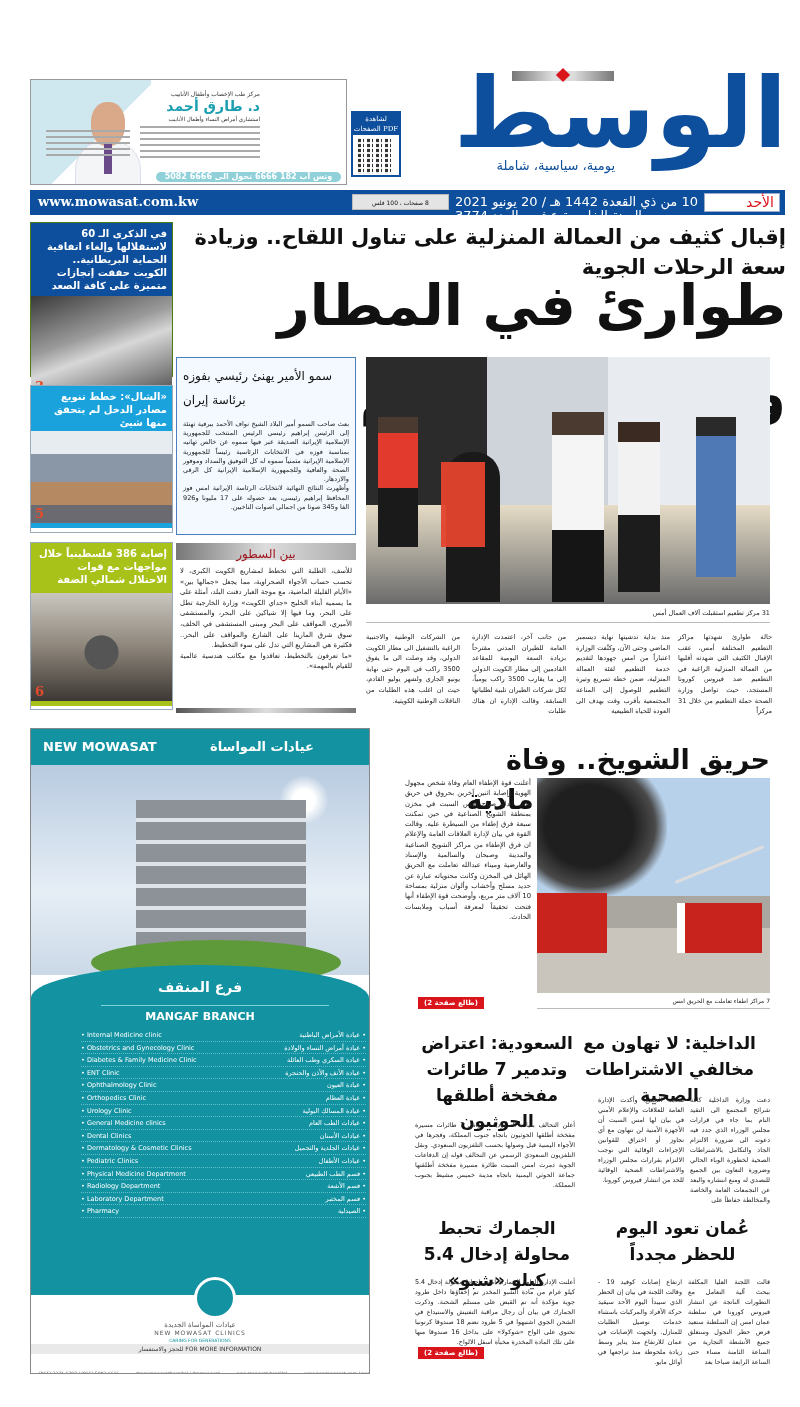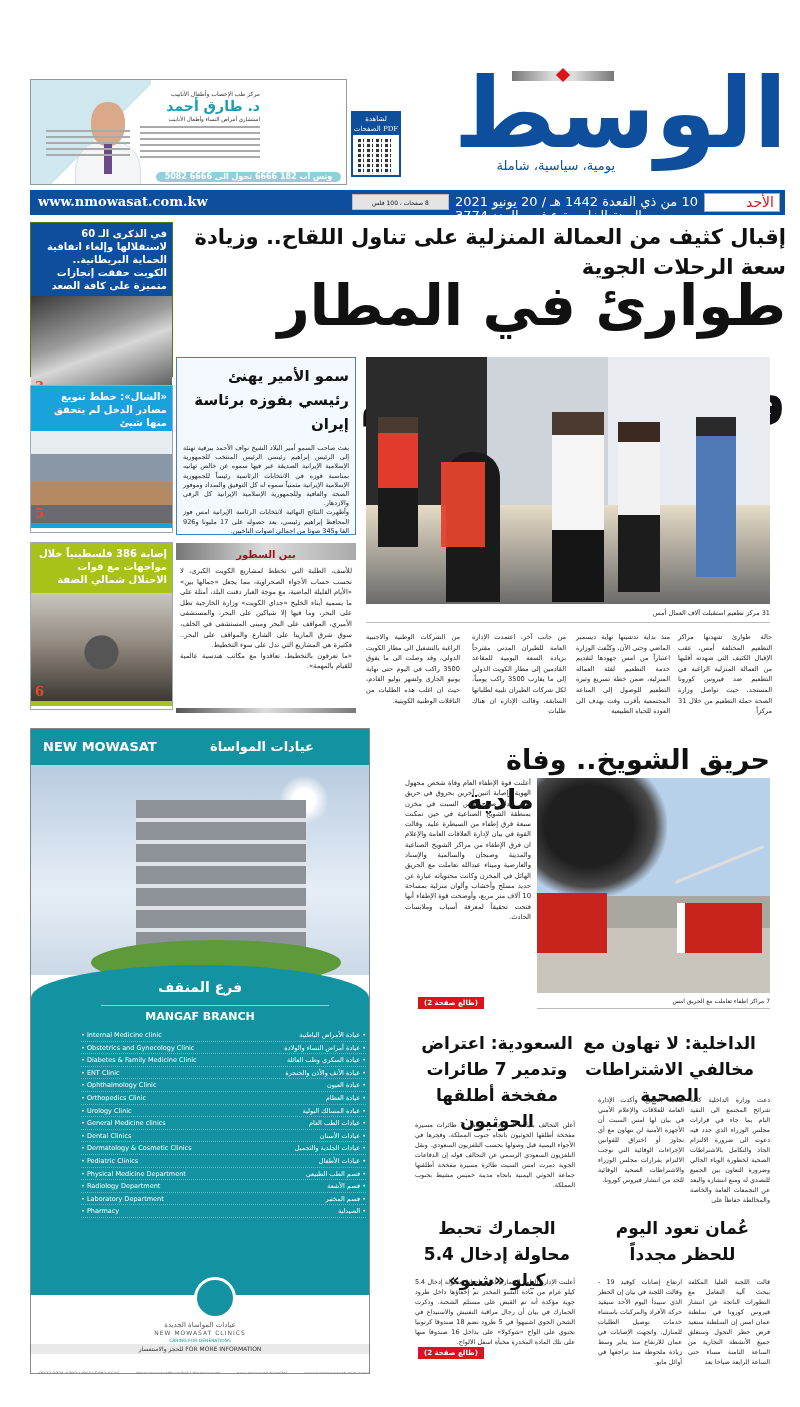--- a/index.html
+++ b/index.html
@@ -51,25 +51,25 @@
 #t2{top:385px;height:148px;border:1px solid #9ab}
 #t2 .cap{background:#1aa2dd;height:45px}
 #t2 .pic{height:92px;background:linear-gradient(180deg,#e7ecf1 0 25%,#8a97a6 25% 55%,#b58a62 55% 80%,#6b6a70 80%)}
 #t2 .bot{background:#1aa2dd}
 #t3{top:542px;height:168px;border:1px solid #9ab}
 #t3 .cap{background:#a9c21a;height:50px}
 #t3 .pic{height:108px;background:radial-gradient(circle at 50% 55%,#555 0 18%,transparent 19%),linear-gradient(180deg,#c9c6bf,#8d857a 50%,#3d3834)}
 #t3 .bot{background:#a9c21a}
 
 #emir-box{left:176px;top:357px;width:180px;height:178px;border:1px solid #4a7fbd;background:#f3f9ff;padding:6px}
-#emir-title{font-size:15px;font-weight:bold;line-height:24px;text-align:right;direction:rtl;margin-bottom:8px}
+#emir-title{font-size:12px;font-weight:normal;line-height:24px;text-align:left;direction:rtl;margin-bottom:8px}
 .body-txt{font-size:6.5px;line-height:9.2px;direction:rtl;text-align:justify;color:#222}
 
 #btw-head{left:176px;top:543px;width:180px;height:17px;background:linear-gradient(90deg,#777,#ddd 50%,#aaa);text-align:center}
-#btw-head span{color:#a0141b;font-size:10px;font-weight:bold;line-height:17px}
+#btw-head span{color:#a0141b;font-size:12px;font-weight:normal;line-height:17px}
 #btw-body{left:180px;top:566px;width:172px}
 #btw-body .body-txt{font-size:6.8px;line-height:10.6px}
 #btw-foot{left:176px;top:708px;width:180px;height:5px;background:linear-gradient(90deg,#555,#ddd 50%,#777)}
 
 #main-photo{left:366px;top:357px;width:404px;height:247px;background:
 linear-gradient(90deg,#2b2b2b 0 30%,#cfd4da 30% 60%,#e8ecf0 60%);overflow:hidden}
 #main-photo .floor{position:absolute;left:0;bottom:0;width:100%;height:40%;background:linear-gradient(180deg,#e6dcc6,#6b6b6b)}
 #main-photo .p1{position:absolute;left:80px;top:95px;width:54px;height:150px;background:#1a1a1a;border-radius:25px 25px 0 0}
 #main-photo .vest{position:absolute;left:75px;top:105px;width:44px;height:85px;background:#e4432e;opacity:.95}
 #main-photo .p2{position:absolute;left:186px;top:55px;width:52px;height:190px;background:linear-gradient(180deg,#4a3a30 0 12%,#f5f5f5 12% 62%,#151515 62%)}
@@ -165,21 +165,21 @@
   <div id="qr-head">لشاهدة الصفحات PDF</div>
   <div id="qr-code"></div>
 </div>
 
 <div class="abs" id="logo-text">الوسط</div>
 <div class="abs" id="logo-bar"></div>
 <div class="abs" id="logo-diamond"></div>
 <div class="abs rtl" id="tagline">يومية، سياسية، شاملة</div>
 
 <div class="abs" id="date-bar"></div>
-<div class="abs" id="site-url">www.nmowasat.com.kw</div>
+<div class="abs" id="site-url">www.mowasat.com.kw</div>
 <div class="abs rtl" id="price-box">8 صفحات ، 100 فلس</div>
 <div class="abs rtl" id="date-text">10 من ذي القعدة 1442 هـ / 20 يونيو 2021 - السنة الخامسة عشر - العدد 3774</div>
 <div class="abs rtl" id="day-box">الأحد</div>
 
 <div class="abs rtl" id="sub-head">إقبال كثيف من العمالة المنزلية على تناول اللقاح.. وزيادة سعة الرحلات الجوية</div>
 <div class="abs rtl" id="main-head">طوارئ في المطار ومراكز التطعيم</div>
 
 <div class="abs teaser" id="t1">
   <div class="cap">في الذكرى الـ 60 لاستقلالها وإلغاء اتفاقية الحماية البريطانية.. الكويت حققت إنجازات متميزة على كافة الصعد</div>
   <div class="pic">

